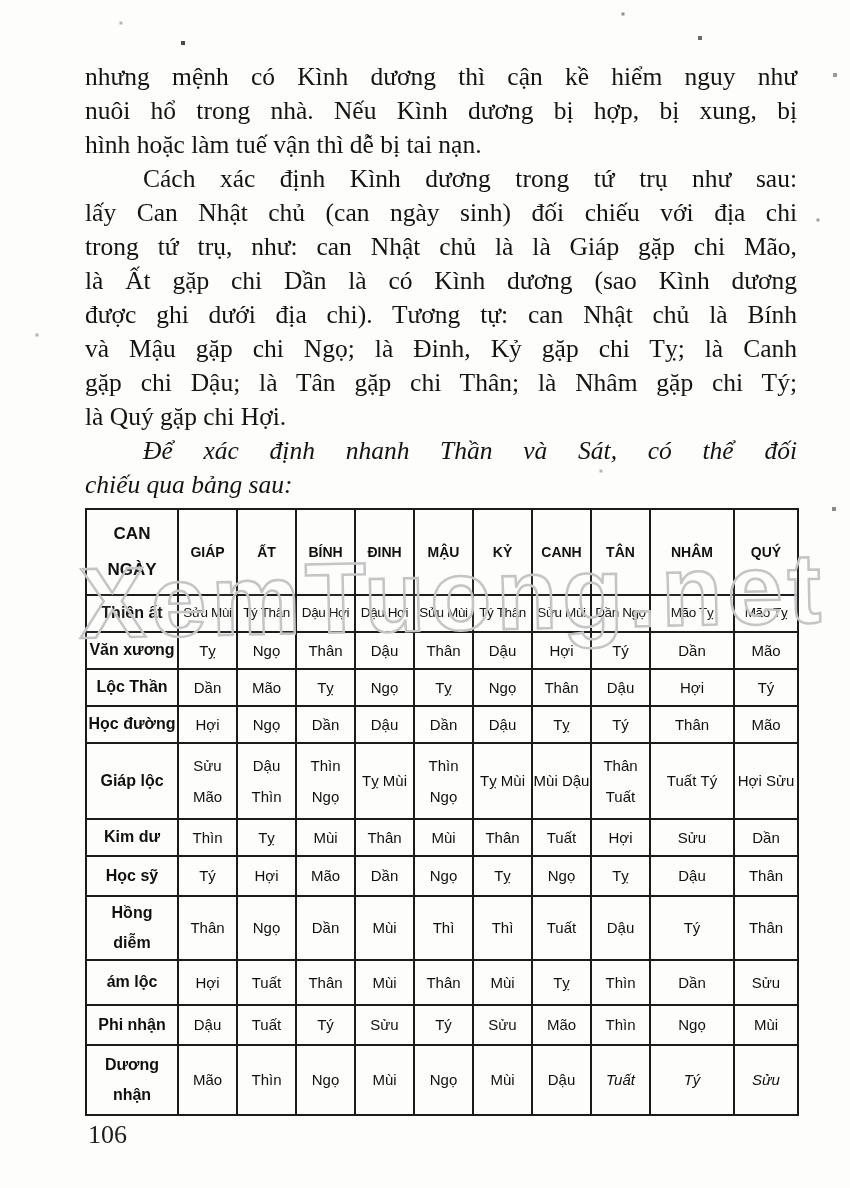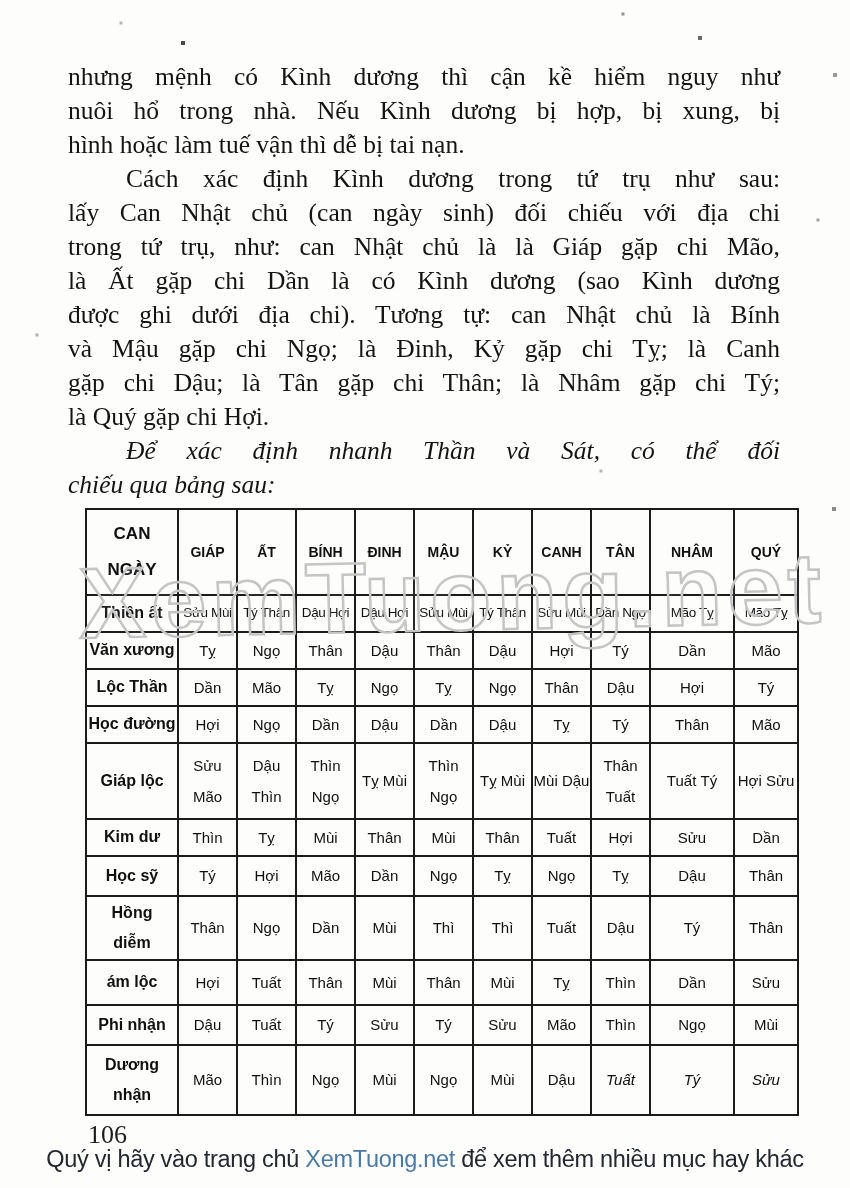--- a/index.html
+++ b/index.html
@@ -6,21 +6,21 @@
   .page{
     position:relative;width:850px;height:1188px;background:#fdfdfc;
     font-family:"Liberation Serif","DejaVu Serif",serif;overflow:hidden;
   }
   
   .specks{position:absolute;top:0;left:0;width:2px;height:2px;background:transparent;
     box-shadow:182px 42px 0 1px #4a4a4a, 699px 37px 0 1px #6a6a6a, 622px 13px 0 0.5px #909090,
                834px 74px 0 1px #9a9a9a, 120px 22px 0 0.5px #b5b5b5, 817px 219px 0 0.5px #a0a0a0,
                36px 334px 0 0.5px #b0b0b0, 833px 508px 0 1px #8a8a8a, 600px 470px 0 0.5px #b8b8b8;}
   
-  .text-block{position:absolute;left:68px;top:60px;width:712px;color:#141414;}
+  .text-block{position:absolute;left:85px;top:60px;width:712px;color:#141414;}
   .para .line{font-size:25.5px;line-height:34px;white-space:normal;}
   .line.just{text-align:justify;text-align-last:justify;}
   .line.indent{text-indent:58px;}
   .para.italic .line{font-style:italic;}
   
   .table-wrap{position:absolute;left:85px;top:508px;width:712px;}
   table{border-collapse:collapse;table-layout:fixed;width:712px;
     font-family:"Liberation Sans","DejaVu Sans",sans-serif;color:#101010;}
   th,td{border:2px solid #1b1b1b;text-align:center;vertical-align:middle;padding:0;overflow:hidden;}
   thead th{font-size:14px;font-weight:bold;height:84px;}
@@ -269,14 +269,13 @@
             <td>Tuất</td>
             <td>Tý</td>
             <td>Sửu</td>
           </tr>
         </tbody>
     </table>
   </div>
 
   <div class="page-number">106</div>
 
-  <div class="footer"><span>Quý vị hãy vào trang chủ </span><span class="link">XemTuong.net</span><span> để xem thêm nhiều mục hay khác</span></div>
 </div>
 
 </body></html>

